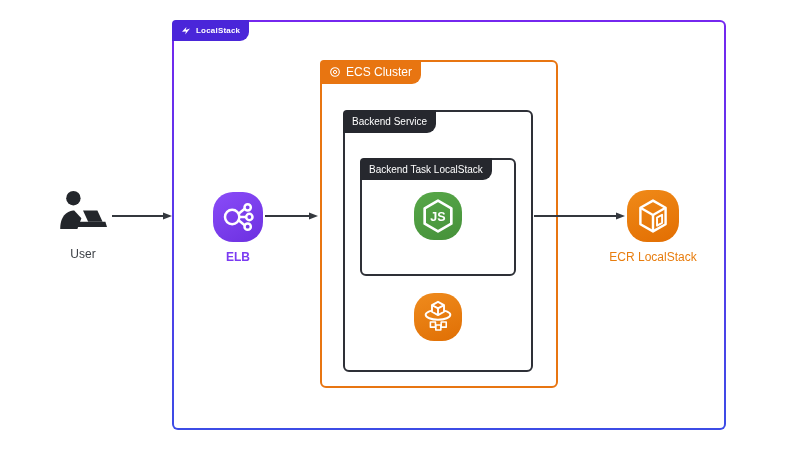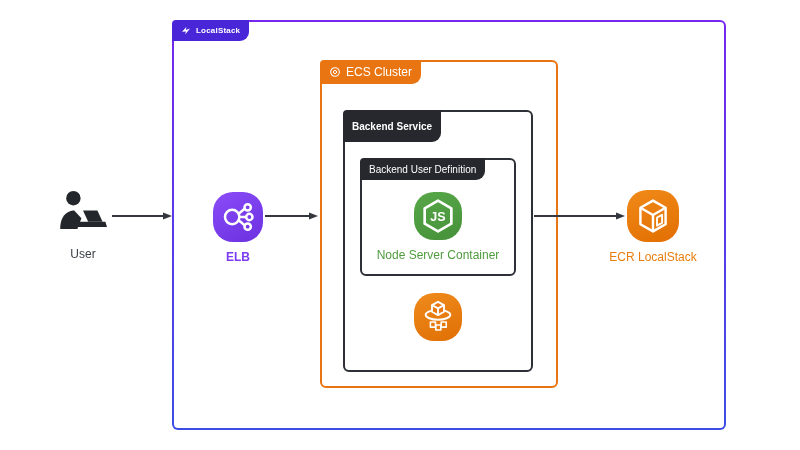--- a/index.html
+++ b/index.html
@@ -12,21 +12,21 @@
           background:linear-gradient(180deg,#7527ef,#3c4ce6);
           border-radius:6px;padding:2px;}
   .ls-box-inner{width:100%;height:100%;background:#ffffff;border-radius:4px;}
 
   .tab{display:flex;align-items:center;gap:5px;color:#ffffff;
        padding:0 9px;border-radius:4px 0 9px 0;white-space:nowrap;}
   .ls-tab{left:172px;top:20px;height:21px;background:#4a26d9;
           font-size:8px;font-weight:bold;letter-spacing:.2px;}
   .ecs-tab{left:320px;top:60px;height:24px;background:#e87511;font-size:12px;}
   .dark-tab{background:#26282e;font-size:10px;}
-  .bs-tab{left:343px;top:110px;height:32px;font-weight:bold;}
+  .bs-tab{left:343px;top:110px;height:23px;}
   .td-tab{left:360px;top:158px;height:22px;}
 
   .ecs-box{left:320px;top:60px;width:238px;height:328px;
            border:2px solid #e87511;border-radius:6px;}
   .bs-box{left:343px;top:110px;width:190px;height:262px;
           border:2px solid #2e3037;border-radius:6px;}
   .td-box{left:360px;top:158px;width:156px;height:118px;
           border:2px solid #2e3037;border-radius:6px;background:#ffffff;}
 
   .icon-sq{display:flex;align-items:center;justify-content:center;border-radius:20px;}
@@ -76,30 +76,29 @@
     <span>ECS Cluster</span>
   </div>
 
   <div class="abs bs-box"></div>
   <div class="abs tab dark-tab bs-tab">
     <span>Backend Service</span>
   </div>
 
   <div class="abs td-box"></div>
   <div class="abs tab dark-tab td-tab">
-    <span>Backend User Definition</span>
+    <span>Backend Task LocalStack</span>
   </div>
 
   <div class="abs icon-sq node-icon">
     <svg width="40" height="40" viewBox="0 0 24 24">
       <polygon points="12,2.8 20,7.4 20,16.6 12,21.2 4,16.6 4,7.4" fill="none" stroke="#ffffff" stroke-width="1.6" stroke-linejoin="round"></polygon>
       <text x="12" y="14.8" text-anchor="middle" font-size="7.5" font-weight="bold" fill="#ffffff" font-family="Liberation Sans, sans-serif">JS</text>
     </svg>
   </div>
-  <div class="abs lbl lbl-node">Node Server Container</div>
 
   <div class="abs icon-sq ecs-svc-icon">
     <svg width="38" height="38" viewBox="0 0 24 24" fill="none" stroke="#ffffff" stroke-width="1.2" stroke-linejoin="round">
       <ellipse cx="12" cy="10.6" rx="7.8" ry="3.1"></ellipse>
       <polygon points="12,2.4 15.8,4.5 15.8,8.7 12,10.8 8.2,8.7 8.2,4.5" fill="#e87812"></polygon>
       <polyline points="8.2,4.5 12,6.6 15.8,4.5"></polyline>
       <line x1="12" y1="6.6" x2="12" y2="10.8"></line>
       <rect x="7.2" y="15.2" width="3.2" height="3.2" stroke-width="1"></rect>
       <rect x="10.6" y="17" width="3.2" height="3.2" stroke-width="1"></rect>
       <rect x="14" y="15.2" width="3.2" height="3.2" stroke-width="1"></rect>

